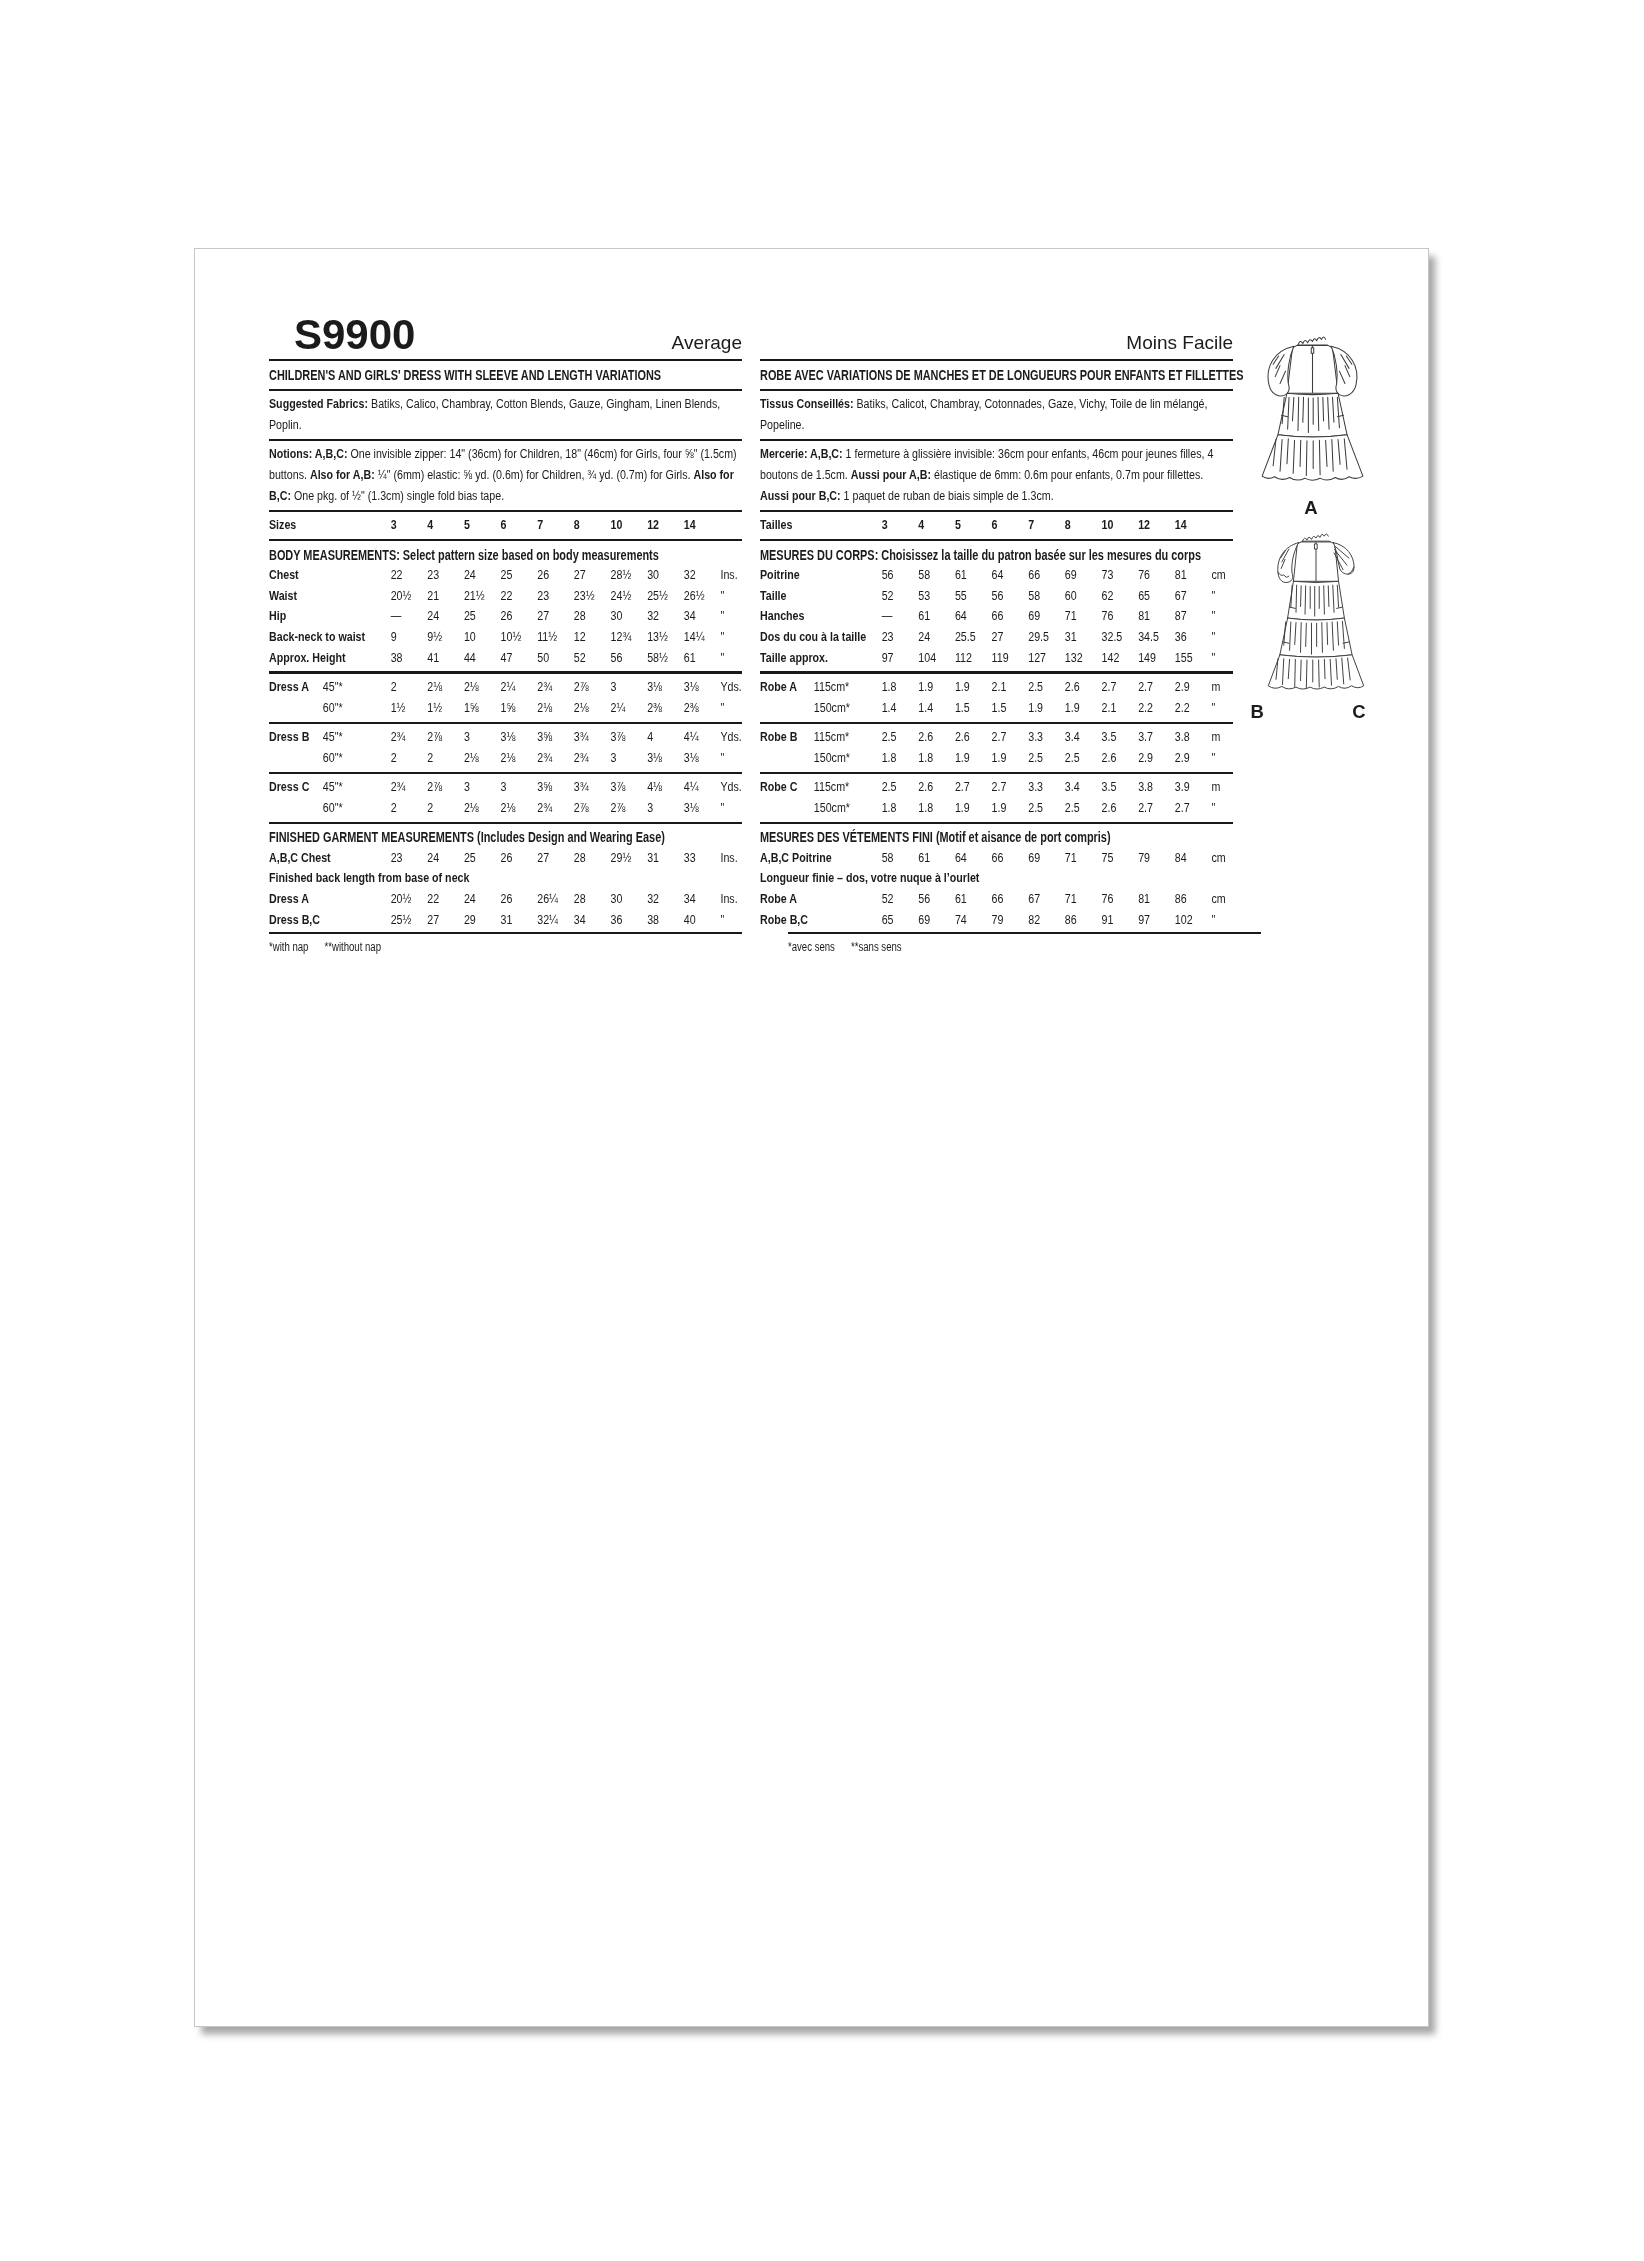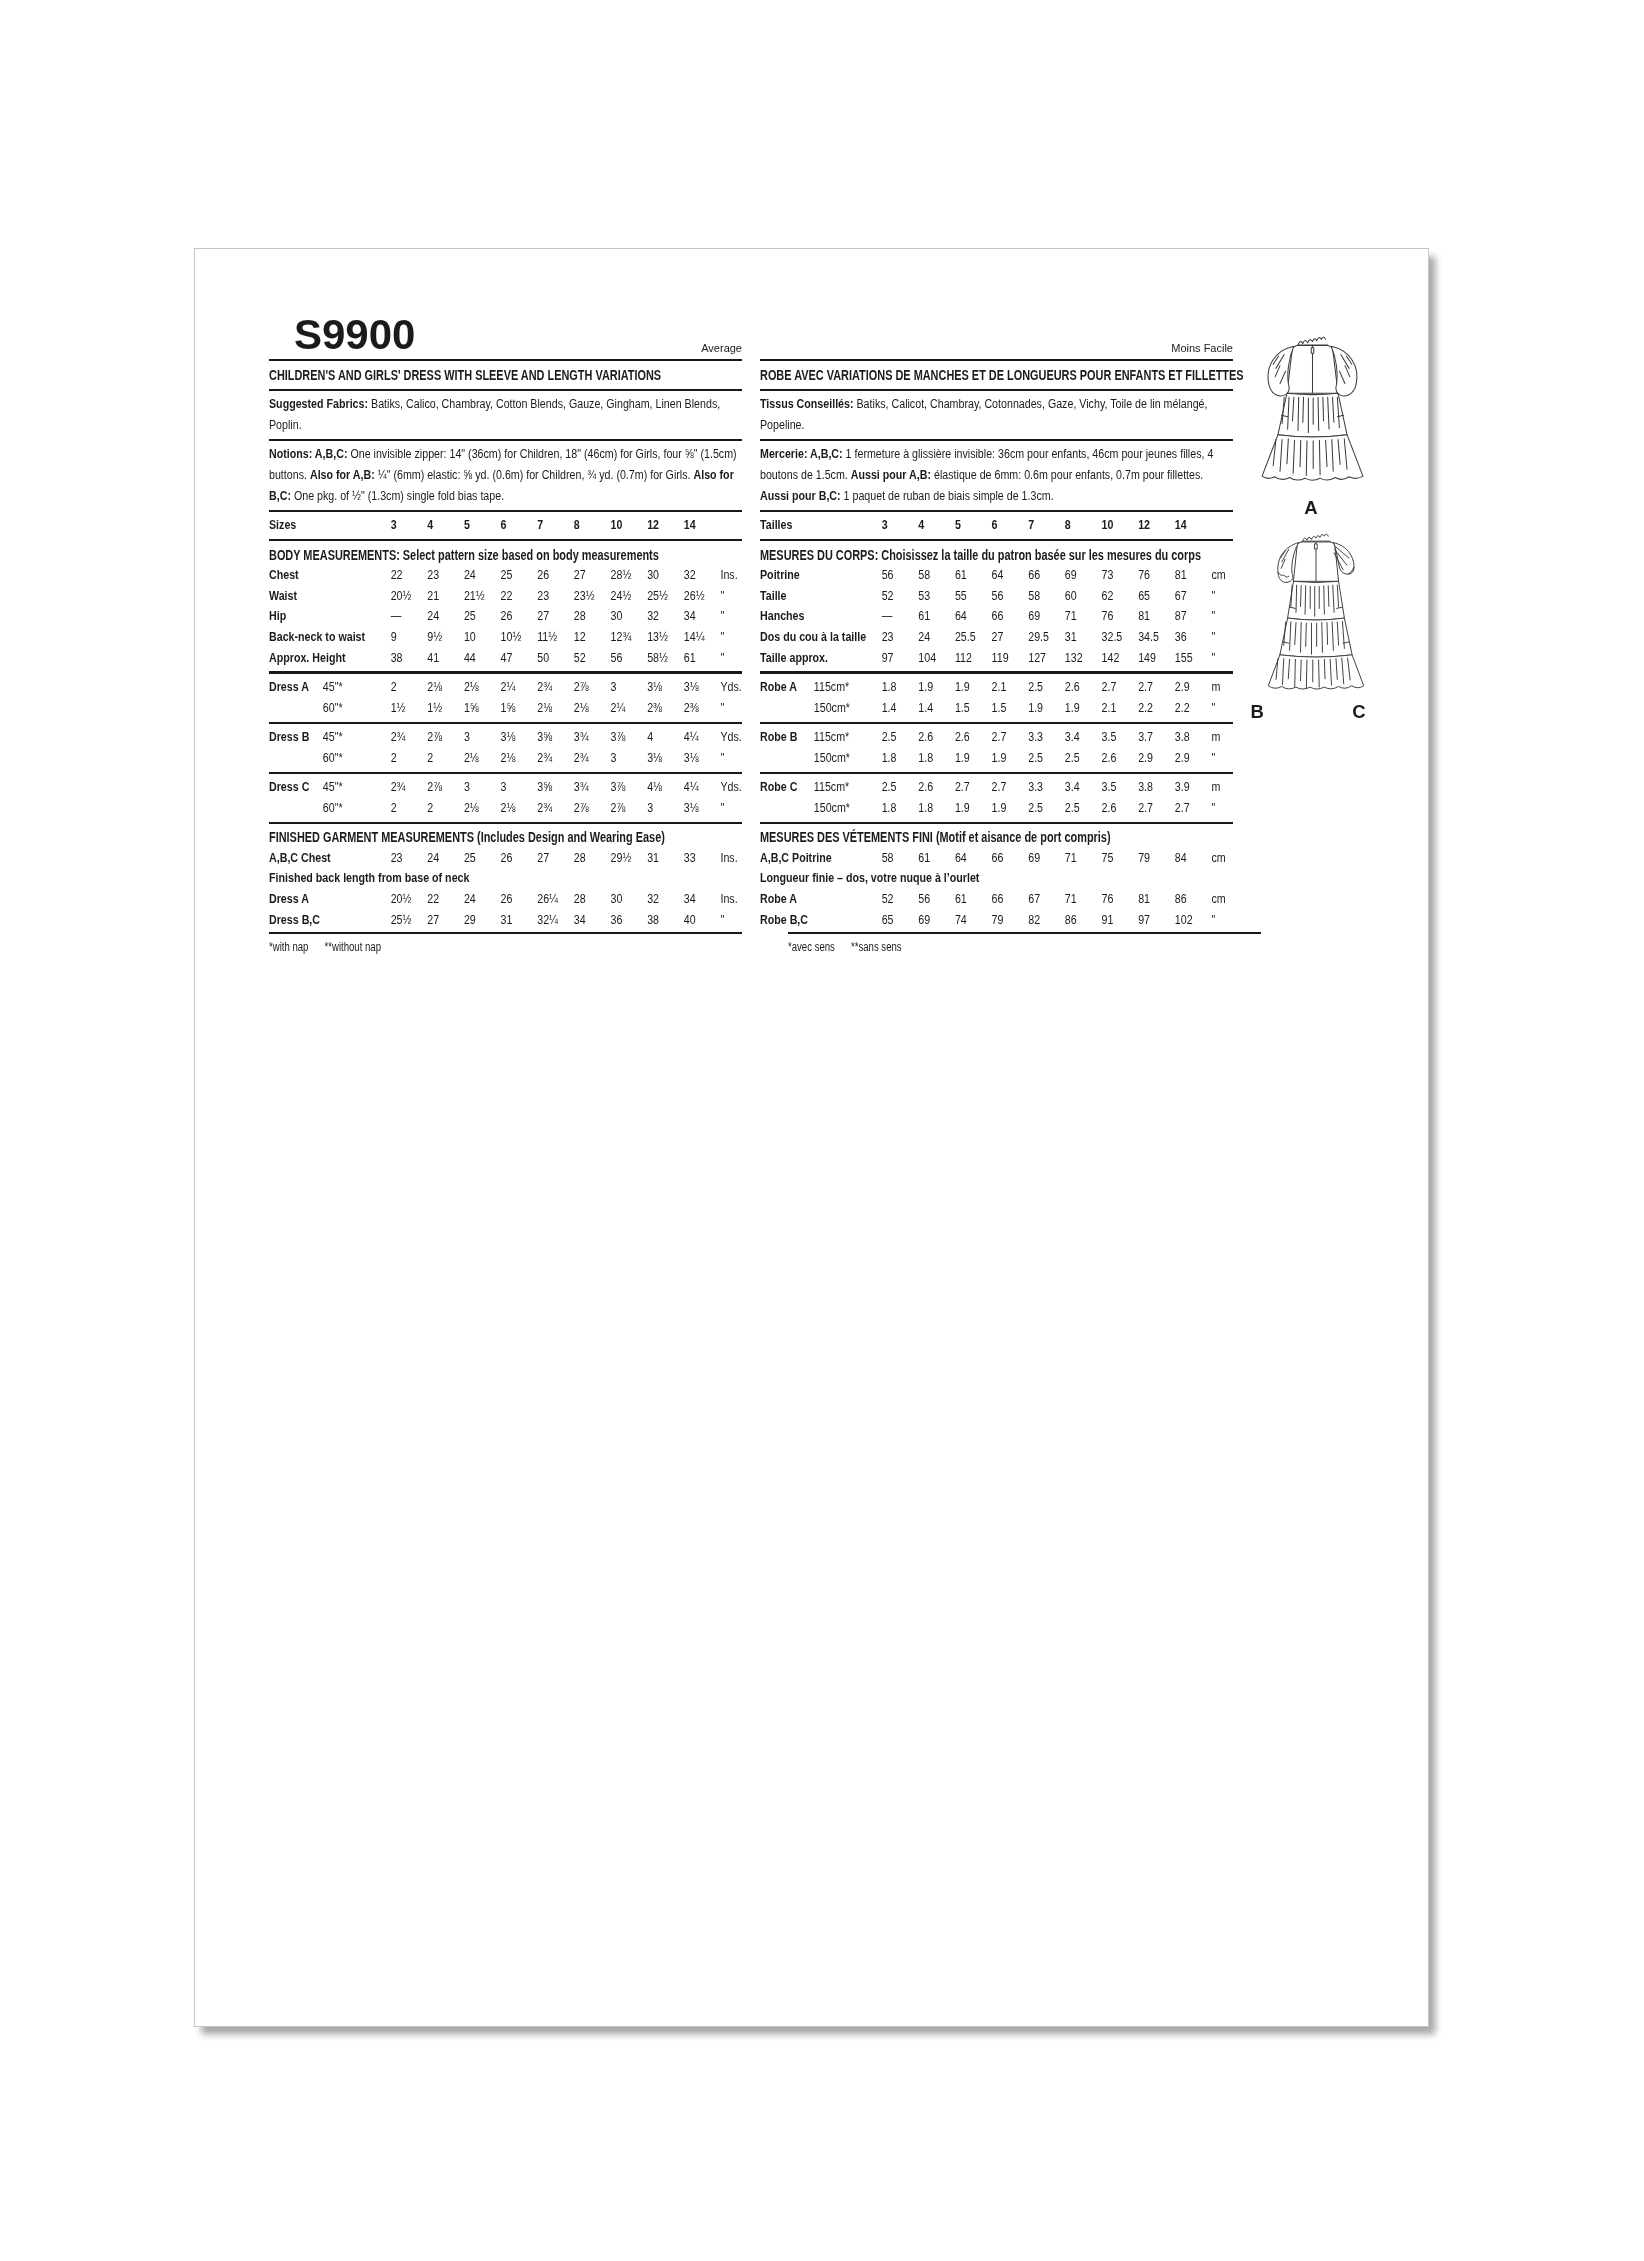--- a/index.html
+++ b/index.html
@@ -6,21 +6,21 @@
   body{width:1645px;height:2261px;position:relative;overflow:hidden;
        font-family:"Liberation Sans","DejaVu Sans",sans-serif;color:#1b1b1b;}
   .page{position:absolute;left:194px;top:248px;width:1233px;height:1777px;background:#fff;
         border:1.4px solid #c6c6c6;box-shadow:6.9px 8.2px 6.9px rgba(0,0,0,0.35);}
   .col{position:absolute;top:60px;width:473px;}
   .col-en{left:74px;} .col-fr{left:565px;}
   
   .cond{width:606px;transform:scaleX(0.7797);transform-origin:0 0;}
   .headrow{height:47px;position:relative;}
   .sku{position:absolute;left:0;bottom:-2.7px;font-size:42px;font-weight:bold;letter-spacing:0px;margin-left:25px;}
-  .diff{position:absolute;right:0;bottom:2.1px;font-size:11px;}
+  .diff{position:absolute;right:0;bottom:2.1px;font-size:19px;}
   .rule{height:2.1px;background:#191919;margin:3.4px 0;}
   .h{font-weight:bold;font-size:14px;line-height:20.6px;white-space:nowrap;}
   p.para{margin:1.4px 0;font-size:13.7px;line-height:20.6px;}
   p.para .b{font-weight:bold;}
   .trow{display:grid;grid-template-columns:156px repeat(9,47px) 1fr;font-size:13.7px;line-height:20.6px;}
   .trow .cl{font-weight:bold;white-space:nowrap;display:flex;}
   .trow .cl .nm{width:69px;flex:none;}
   .trow .cl .sb{font-weight:normal;}
   .trow .cv,.trow .cu{white-space:nowrap;}
   .bold-vals .trow .cv{font-weight:bold;}

